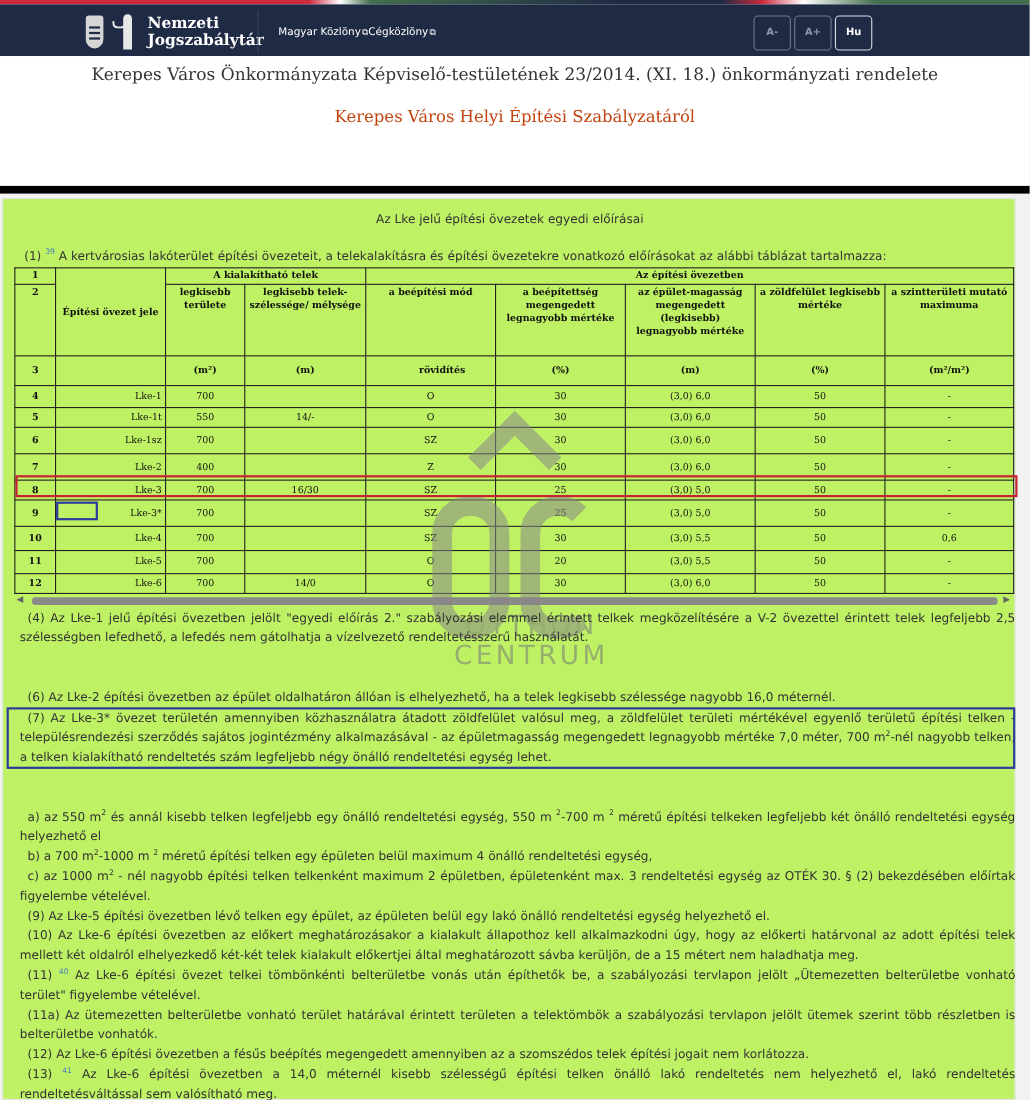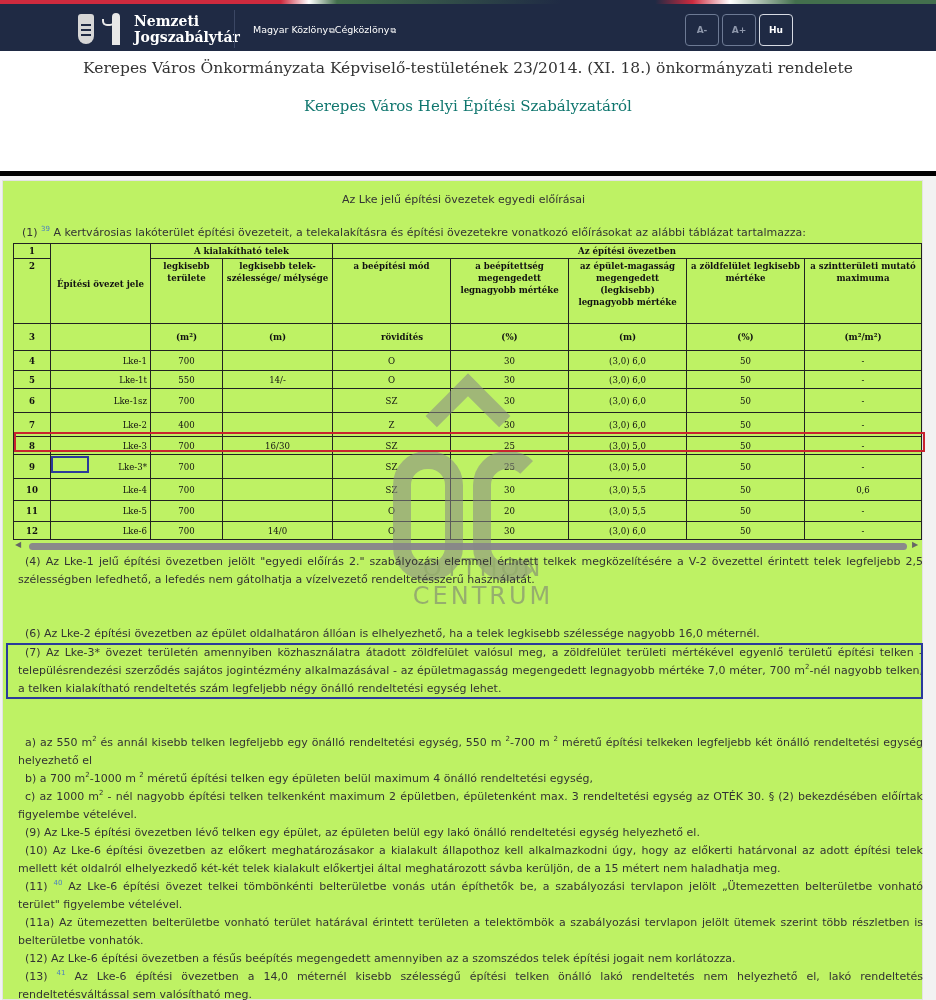--- a/index.html
+++ b/index.html
@@ -12,23 +12,23 @@
   .crest:before { content: ""; position: absolute; left: 3px; top: 10px; width: 10px; height: 2px; background: #1f2a44; box-shadow: 0 5px 0 #1f2a44, 0 10px 0 #1f2a44; }
   .justice { width: 24px; height: 32px; position: relative; margin-right: 8px; }
   .justice:before { content: ""; position: absolute; left: 10px; top: 0; width: 8px; height: 32px; background: #e8e8e8; border-radius: 4px 4px 0 0; }
   .justice:after { content: ""; position: absolute; left: 0; top: 6px; width: 9px; height: 5px; border: 2px solid #e8e8e8; border-top: none; border-radius: 0 0 5px 5px; }
   .logo-text { font-family: "DejaVu Serif", serif; color: #fff; font-weight: bold; font-size: 14px; line-height: 16px; }
   .nav-sep { position: absolute; left: 234px; top: 6px; width: 1px; height: 38px; background: #3b4764; }
   .navlinks { position: absolute; left: 253px; top: 20px; display: flex; gap: 0; font-size: 9.5px; color: #fff; }
   .navlinks span.ext { font-size: 8px; margin-left: 1px; }
   .topbtn { position: absolute; top: 10px; width: 34px; height: 32px; border: 1.5px solid #6d7a94; border-radius: 4px; color: #8e97ab; font-size: 9px; font-weight: bold; display: flex; align-items: center; justify-content: center; }
   .topbtn.active { border-color: #d7dbe3; color: #fff; }
-  .header { position: absolute; left: 0; top: 51px; width: 936px; height: 125px; background: #fff; border-bottom: 5px solid #000000; }
+  .header { position: absolute; left: 0; top: 51px; width: 936px; height: 125px; background: #fff; border-bottom: 7px solid #000000; }
   .doc-title { position: absolute; left: 0; top: 8px; width: 936px; text-align: center; font-family: "DejaVu Serif", serif; font-size: 15.5px; color: #333; }
-  .doc-subtitle { position: absolute; left: 0; top: 46px; width: 936px; text-align: center; font-family: "DejaVu Serif", serif; font-size: 15px; color: #0f766e; }
+  .doc-subtitle { position: absolute; left: 0; top: 46px; width: 936px; text-align: center; font-family: "DejaVu Serif", serif; font-size: 15px; color: #c2410c; }
   .validity { position: absolute; left: 0; top: 82px; width: 936px; text-align: center; font-size: 11px; color: #333; }
   .validity .check { color: #5cb85c; font-size: 15px; margin-right: 4px; }
   .content { position: absolute; left: 2px; top: 180px; width: 921px; height: 820px; background: #bef264; border: 1px solid #e3e3e3; }
   .scrolltrack { position: absolute; left: 926px; top: 180px; width: 10px; height: 820px; background: #f2f2f2; }
   .section-title { position: absolute; left: 0; top: 12px; width: 921px; text-align: center; font-size: 11px; color: #333; }
   .intro { position: absolute; left: 19px; top: 45px; font-size: 11px; color: #333; white-space: nowrap; }
   sup { font-size: 7px; vertical-align: super; line-height: 0; }
   .intro sup, .para sup.ref { color: #4a7fc1; }
   table.rules { position: absolute; left: 10px; top: 62px; border-collapse: collapse; font-family: "DejaVu Serif", serif; font-size: 8.6px; color: #111; table-layout: fixed; }
   table.rules td { border: 1px solid #222; padding: 1px 3px; text-align: center; vertical-align: middle; line-height: 12px; }

